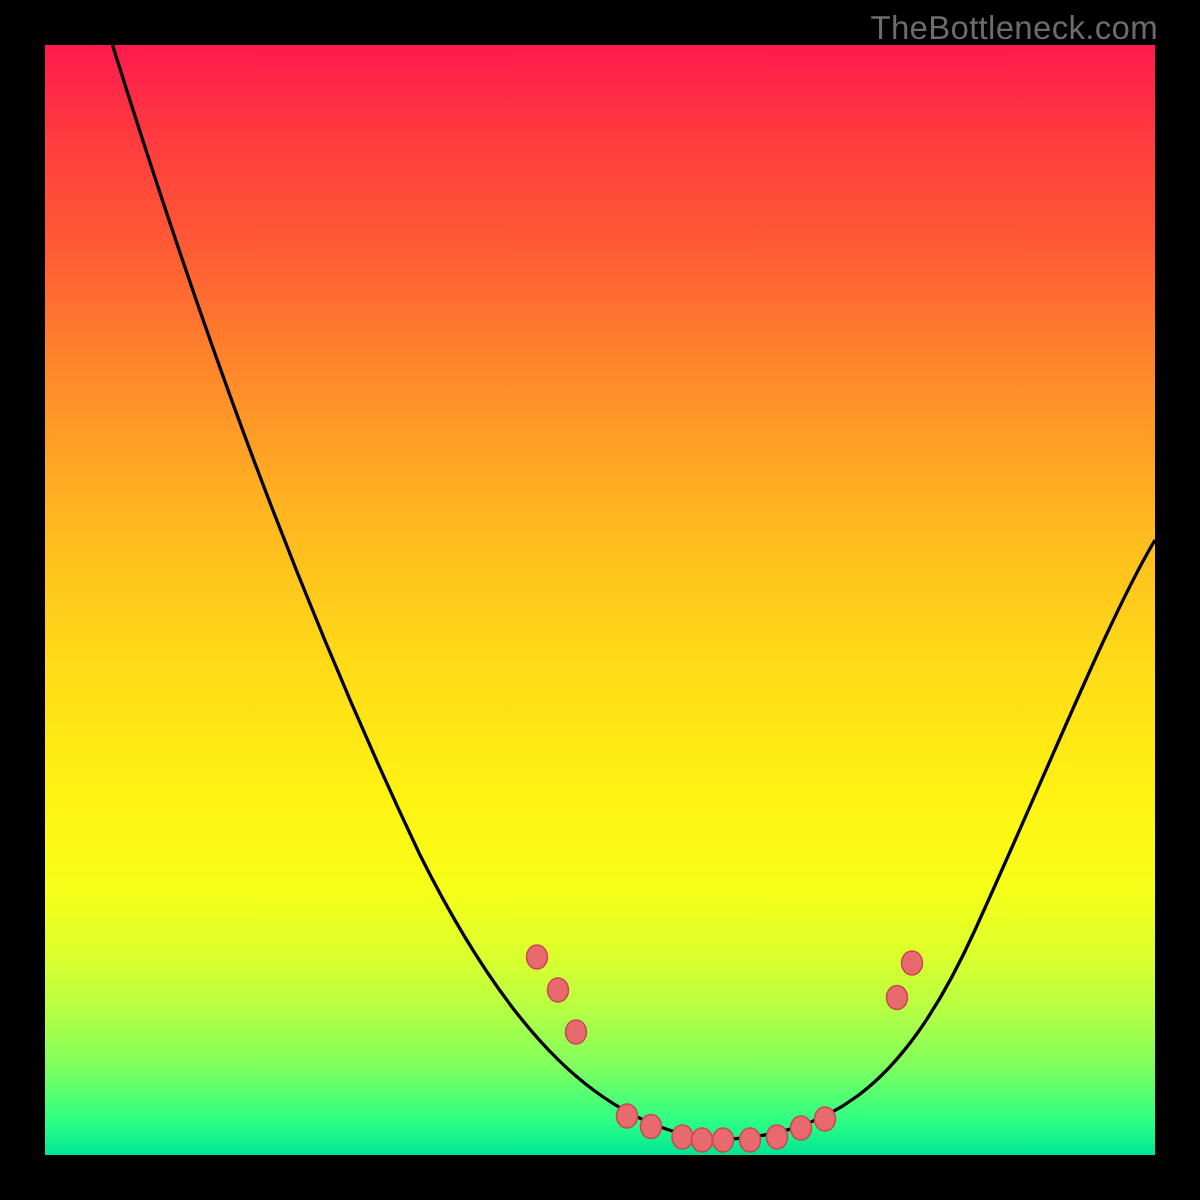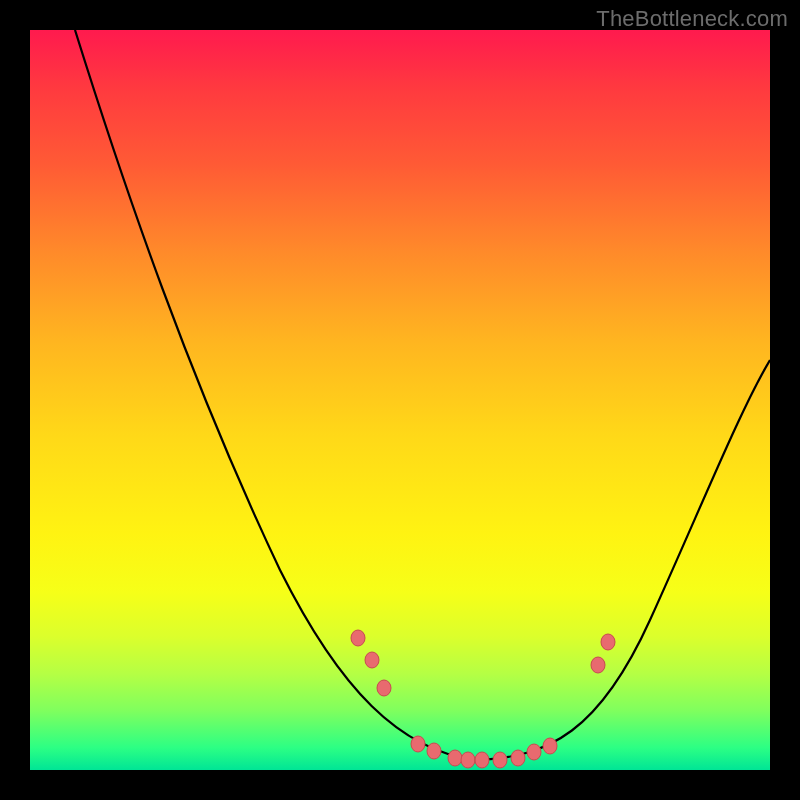--- a/index.html
+++ b/index.html
@@ -35,21 +35,21 @@
       #dbff2c 82%,
       #b5ff44 87%,
       #7fff5e 92%,
       #2cff84 97%,
       #00e596 100%
     );
   }
   .attribution {
     position: absolute;
     top: 6px;
-    right: 12px;
+    right: 28px;
     color: #6c6c6c;
     font-size: 22px;
     font-weight: 500;
     letter-spacing: 0.2px;
     user-select: none;
   }
   svg.overlay {
     position: absolute;
     left: 0;
     top: 0;

